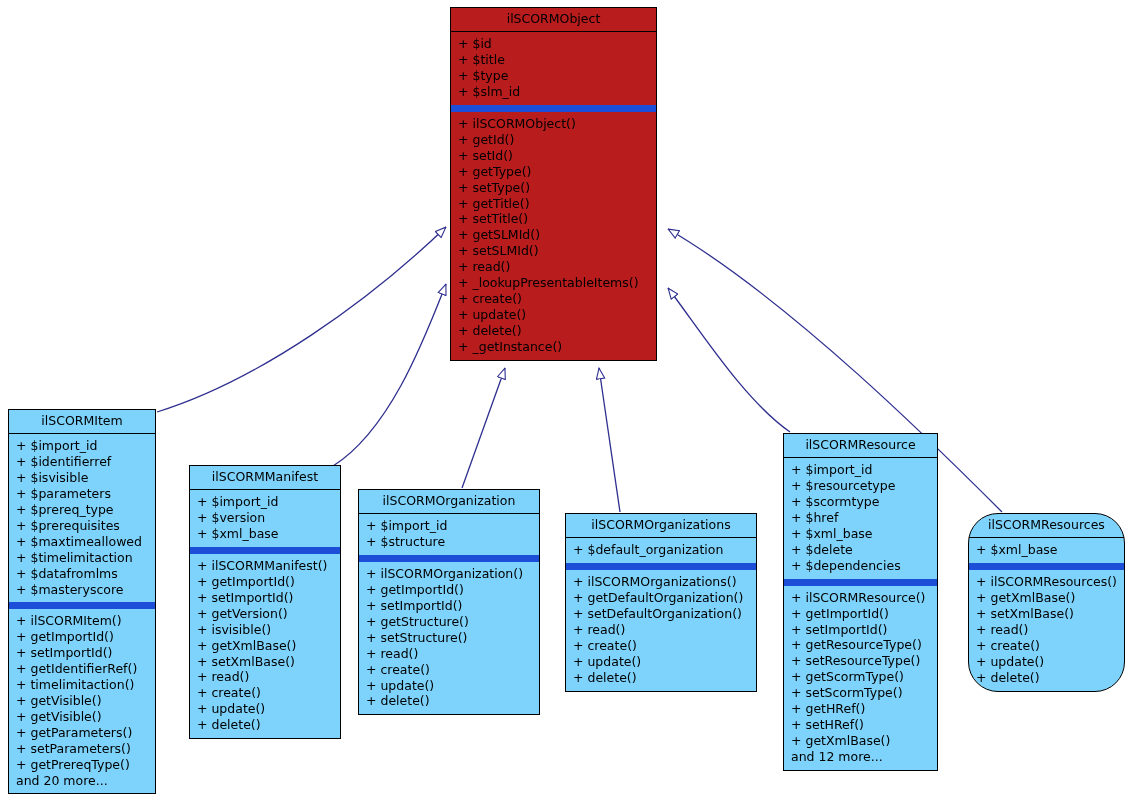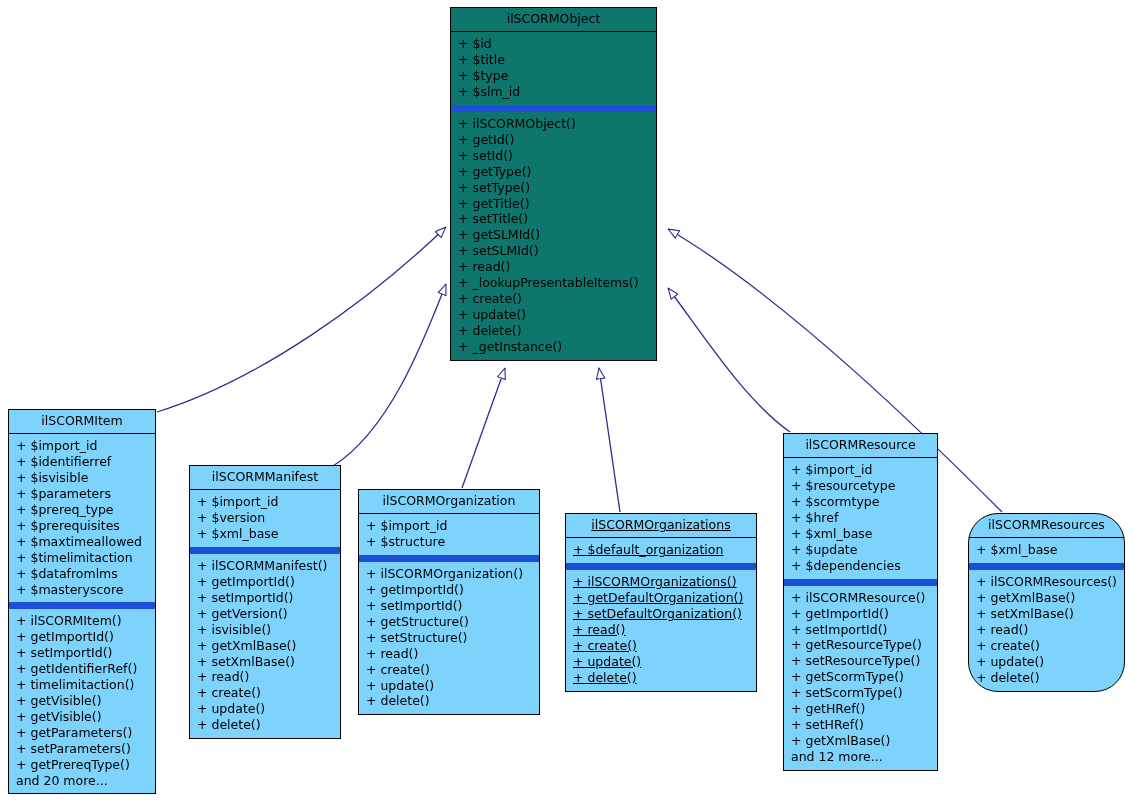--- a/index.html
+++ b/index.html
@@ -76,21 +76,21 @@
 
     <path d="M 462 488 L 505 368" fill="none" stroke="#2e2e8f" stroke-width="1.3" marker-end="url(#uml-arrow)"></path>
 
     <path d="M 620 512 L 599 368" fill="none" stroke="#2e2e8f" stroke-width="1.3" marker-end="url(#uml-arrow)"></path>
 
     <path d="M 790 432 C 744 400 700 330 668 288" fill="none" stroke="#2e2e8f" stroke-width="1.3" marker-end="url(#uml-arrow)"></path>
 
     <path d="M 1002 512 C 940 450 790 300 668 229" fill="none" stroke="#2e2e8f" stroke-width="1.3" marker-end="url(#uml-arrow)"></path>
   </svg>
 
-<div class="uml-class root" style="left: 450px; top: 7px; width: 207px; border-color: rgb(0, 0, 0); background: #0f766e;">
+<div class="uml-class root" style="left: 450px; top: 7px; width: 207px; border-color: rgb(0, 0, 0); background: #b91c1c;">
       <div class="class-title">ilSCORMObject</div>
       <div class="compartment attrs">
         <div class="member">+ $id</div>
         <div class="member">+ $title</div>
         <div class="member">+ $type</div>
         <div class="member">+ $slm_id</div>
       </div>
       <div class="compartment methods">
         <div class="member">+ ilSCORMObject()</div>
         <div class="member">+ getId()</div>
@@ -169,21 +169,21 @@
         <div class="member">+ getImportId()</div>
         <div class="member">+ setImportId()</div>
         <div class="member">+ getStructure()</div>
         <div class="member">+ setStructure()</div>
         <div class="member">+ read()</div>
         <div class="member">+ create()</div>
         <div class="member">+ update()</div>
         <div class="member">+ delete()</div>
       </div>
     </div>
-    <div class="uml-class" style="left: 565px; top: 513px; width: 192px; border-color: rgb(0, 0, 0); text-decoration: underline;">
+    <div class="uml-class" style="left: 565px; top: 513px; width: 192px; border-color: rgb(0, 0, 0);">
       <div class="class-title">ilSCORMOrganizations</div>
       <div class="compartment attrs">
         <div class="member">+ $default_organization</div>
       </div>
       <div class="compartment methods">
         <div class="member">+ ilSCORMOrganizations()</div>
         <div class="member">+ getDefaultOrganization()</div>
         <div class="member">+ setDefaultOrganization()</div>
         <div class="member">+ read()</div>
         <div class="member">+ create()</div>
@@ -192,21 +192,21 @@
       </div>
     </div>
     <div class="uml-class" style="left: 783px; top: 433px; width: 155px; border-color: rgb(0, 0, 0);">
       <div class="class-title">ilSCORMResource</div>
       <div class="compartment attrs">
         <div class="member">+ $import_id</div>
         <div class="member">+ $resourcetype</div>
         <div class="member">+ $scormtype</div>
         <div class="member">+ $href</div>
         <div class="member">+ $xml_base</div>
-        <div class="member">+ $update</div>
+        <div class="member">+ $delete</div>
         <div class="member">+ $dependencies</div>
       </div>
       <div class="compartment methods">
         <div class="member">+ ilSCORMResource()</div>
         <div class="member">+ getImportId()</div>
         <div class="member">+ setImportId()</div>
         <div class="member">+ getResourceType()</div>
         <div class="member">+ setResourceType()</div>
         <div class="member">+ getScormType()</div>
         <div class="member">+ setScormType()</div>

